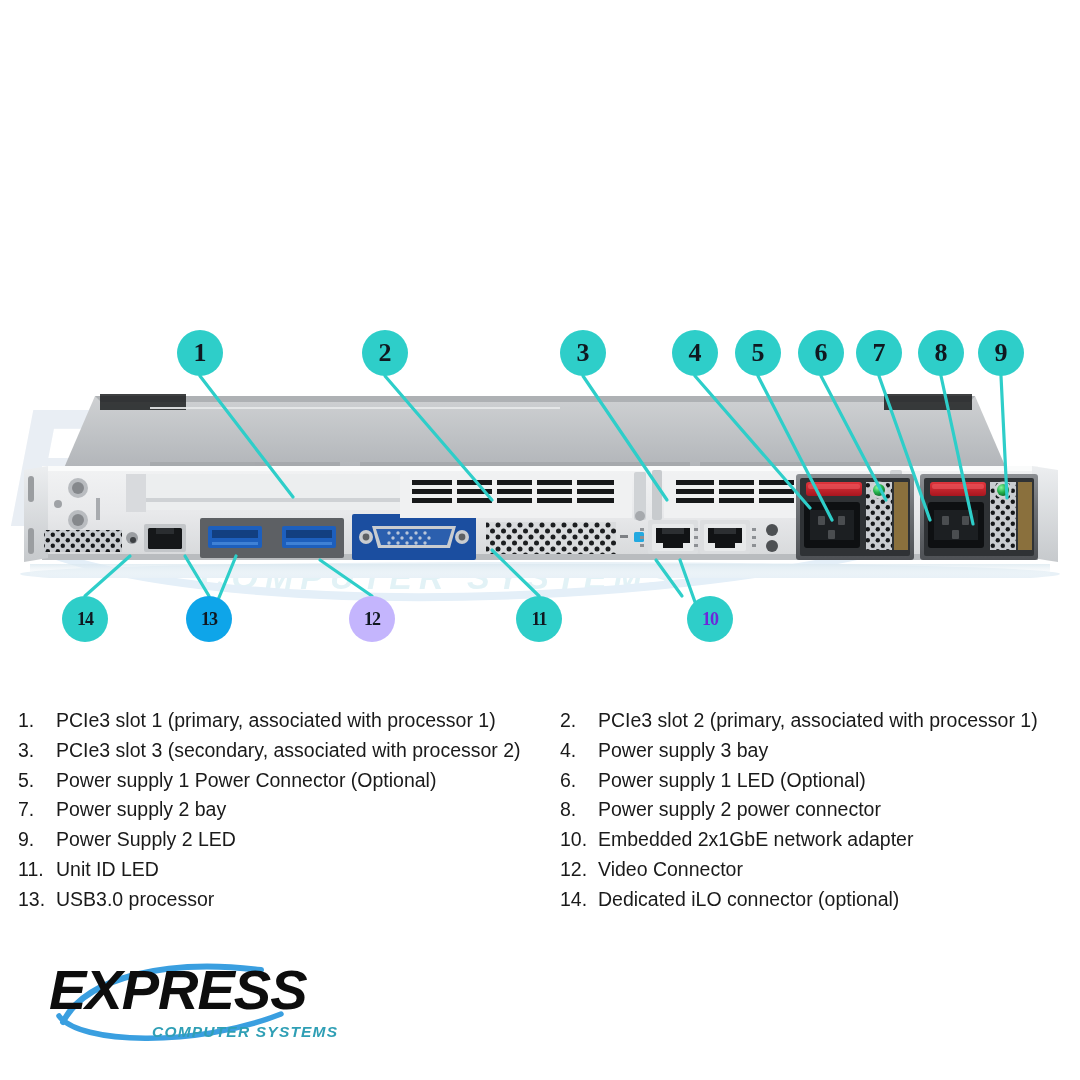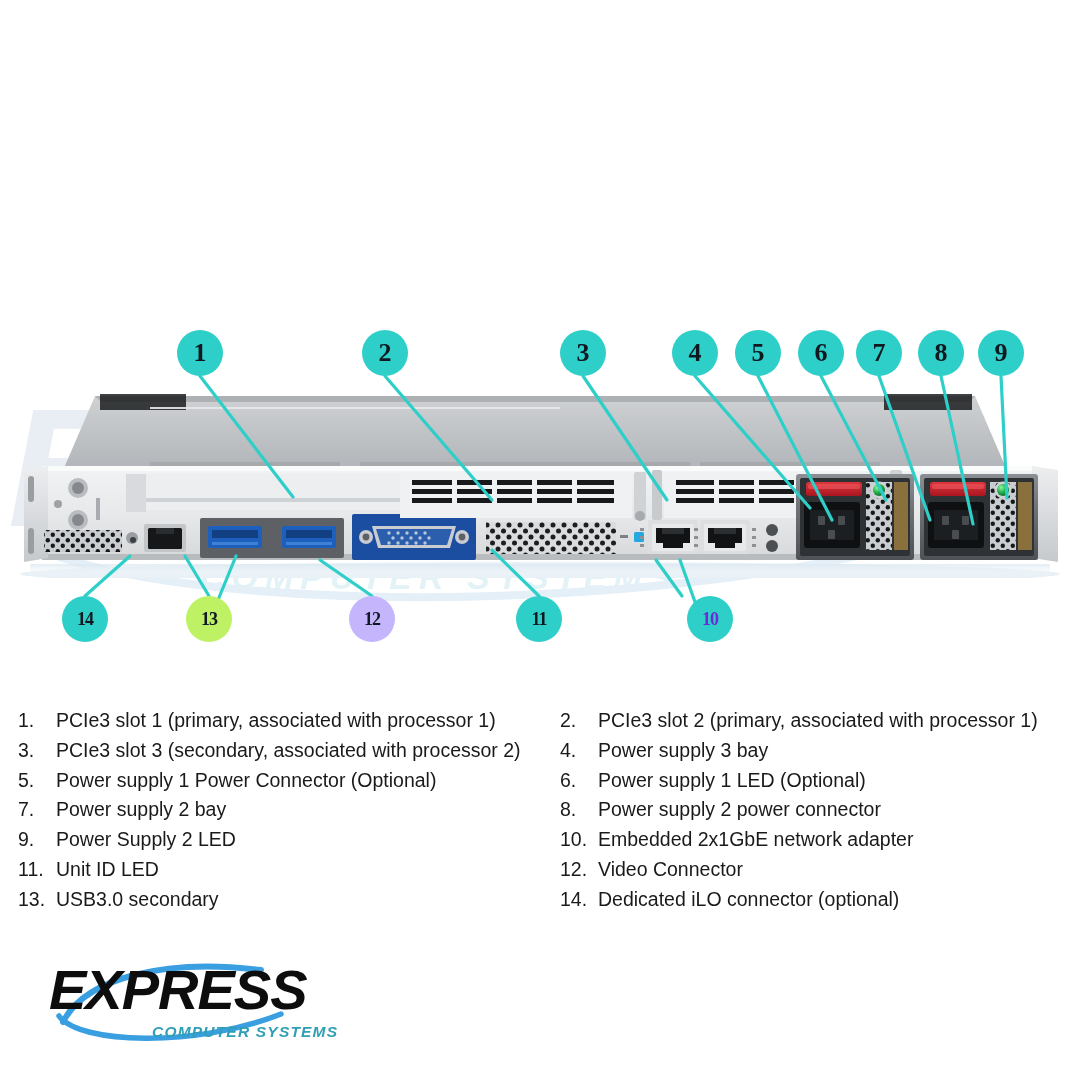--- a/index.html
+++ b/index.html
@@ -349,21 +349,21 @@
       </div>
       <div class="cal two" style="left: 687px; top: 596px; background: rgb(46, 206, 201); color: #6d28d9;">
         <span>10</span>
       </div>
       <div class="cal two" style="left: 516px; top: 596px; background: rgb(46, 206, 201); color: rgb(16, 24, 32); align-items: center;">
         <span>11</span>
       </div>
       <div class="cal two" style="left: 349px; top: 596px; background: #c4b5fd; color: rgb(16, 24, 32);">
         <span>12</span>
       </div>
-      <div class="cal two" style="left: 186px; top: 596px; background: #bef264; color: rgb(16, 24, 32);">
+      <div class="cal two" style="left: 186px; top: 596px; background: #0ea5e9; color: rgb(16, 24, 32);">
         <span>13</span>
       </div>
       <div class="cal two" style="left: 62px; top: 596px; background: rgb(46, 206, 201); color: rgb(16, 24, 32);">
         <span>14</span>
       </div>
     </div>
 
   <div class="legend">
     <div id="legend-host">
         <div class="lrow col-l" style="top: 0px; color: rgb(26, 26, 26);"><span class="lnum">1.</span><span class="ltxt">PCIe3 slot 1 (primary, associated with processor 1)</span></div>
@@ -371,21 +371,21 @@
         <div class="lrow col-l" style="top: 29.8px; color: rgb(26, 26, 26);"><span class="lnum">3.</span><span class="ltxt">PCIe3 slot 3 (secondary, associated with processor 2)</span></div>
         <div class="lrow col-r" style="top: 29.8px; color: rgb(26, 26, 26);"><span class="lnum">4.</span><span class="ltxt">Power supply 3 bay</span></div>
         <div class="lrow col-l" style="top: 59.6px; color: rgb(26, 26, 26);"><span class="lnum">5.</span><span class="ltxt">Power supply 1 Power Connector (Optional)</span></div>
         <div class="lrow col-r" style="top: 59.6px; color: rgb(26, 26, 26);"><span class="lnum">6.</span><span class="ltxt">Power supply 1 LED (Optional)</span></div>
         <div class="lrow col-l" style="top: 89.4px; color: rgb(26, 26, 26);"><span class="lnum">7.</span><span class="ltxt">Power supply 2 bay</span></div>
         <div class="lrow col-r" style="top: 89.4px; color: rgb(26, 26, 26);"><span class="lnum">8.</span><span class="ltxt">Power supply 2 power connector</span></div>
         <div class="lrow col-l" style="top: 119.2px; color: rgb(26, 26, 26);"><span class="lnum">9.</span><span class="ltxt">Power Supply 2 LED</span></div>
         <div class="lrow col-r" style="top: 119.2px; color: rgb(26, 26, 26);"><span class="lnum">10.</span><span class="ltxt">Embedded 2x1GbE network adapter</span></div>
         <div class="lrow col-l" style="top: 149px; color: rgb(26, 26, 26);"><span class="lnum">11.</span><span class="ltxt">Unit ID LED</span></div>
         <div class="lrow col-r" style="top: 149px; color: rgb(26, 26, 26);"><span class="lnum">12.</span><span class="ltxt">Video Connector</span></div>
-        <div class="lrow col-l" style="top: 178.8px; color: rgb(26, 26, 26);"><span class="lnum">13.</span><span class="ltxt">USB3.0 secondary</span></div>
+        <div class="lrow col-l" style="top: 178.8px; color: rgb(26, 26, 26);"><span class="lnum">13.</span><span class="ltxt">USB3.0 processor</span></div>
         <div class="lrow col-r" style="top: 178.8px; color: rgb(26, 26, 26);"><span class="lnum">14.</span><span class="ltxt">Dedicated iLO connector (optional)</span></div>
       </div>
   </div>
 
   <div class="logo">
     <svg class="logo-swoosh" viewBox="0 0 300 98">
       <path d="M18,70 C40,26 120,6 216,18" fill="none" stroke="#3a9fe0" stroke-width="6" stroke-linecap="round"></path>
       <path d="M14,64 C34,92 150,96 236,62" fill="none" stroke="#3a9fe0" stroke-width="5.5" stroke-linecap="round"></path>
     </svg>
     <div class="logo-word">EXPRESS</div>

